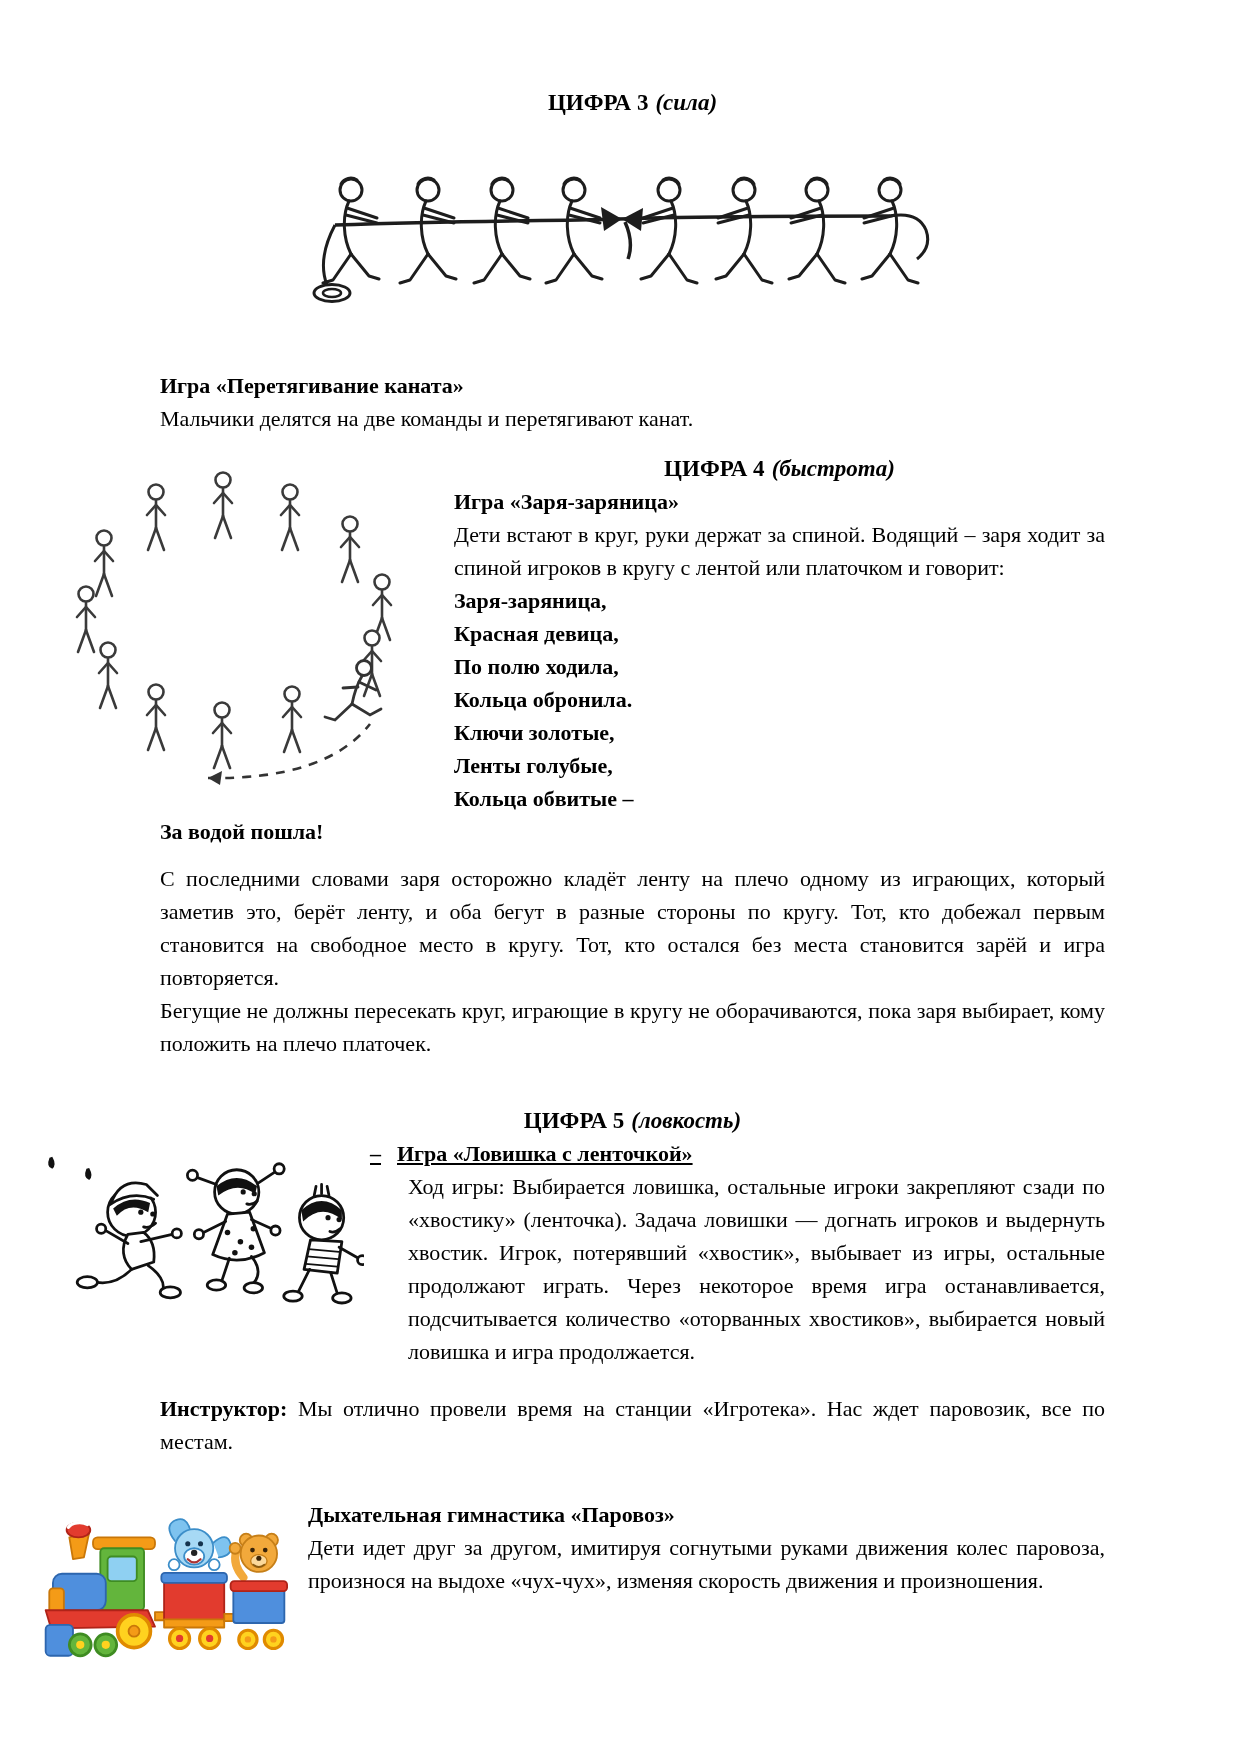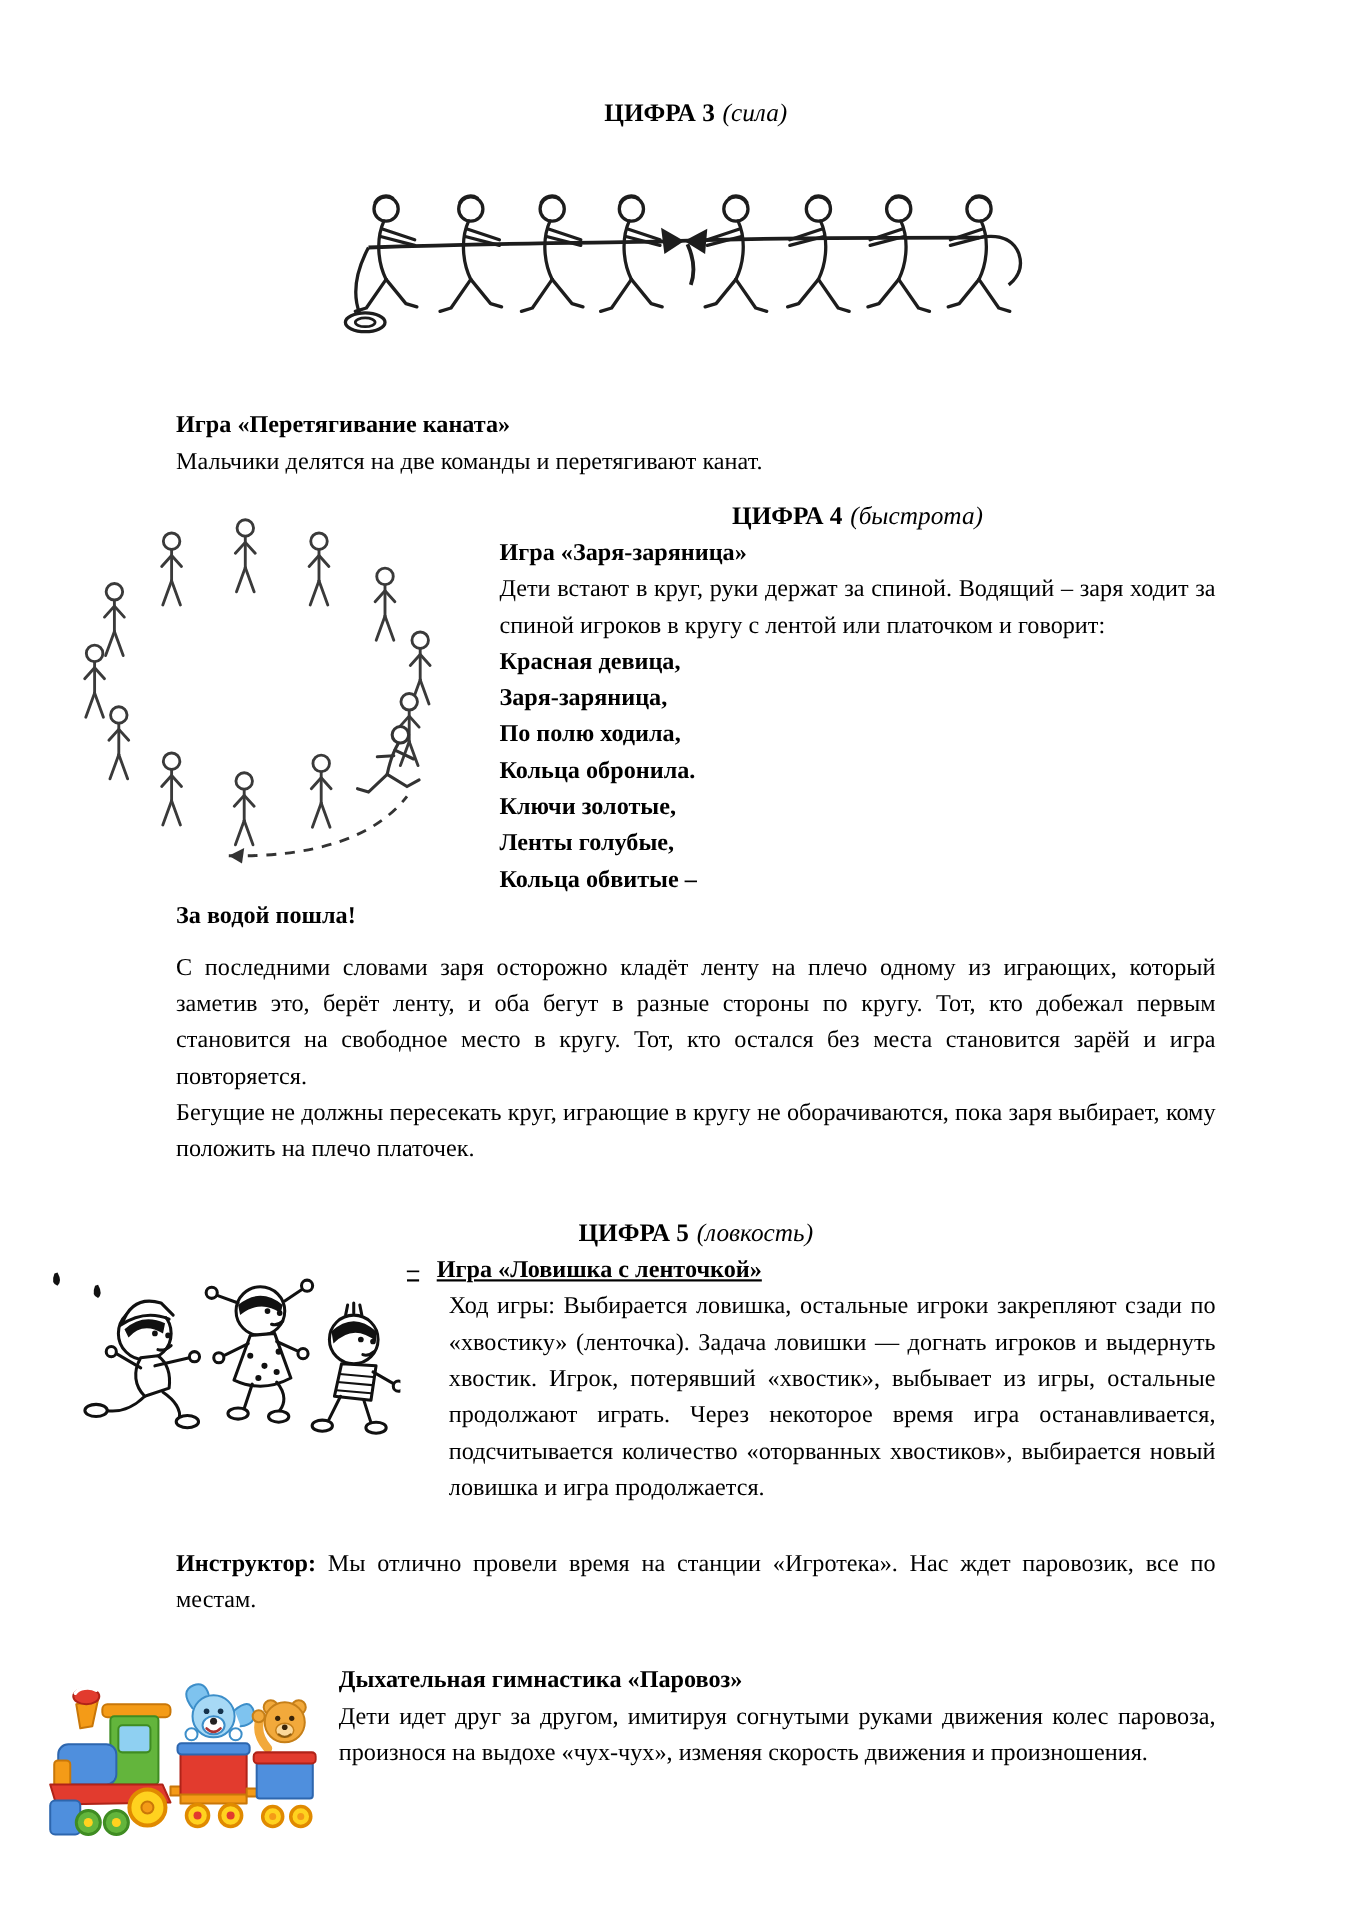--- a/index.html
+++ b/index.html
@@ -4,35 +4,35 @@
 <style>
   html,body{margin:0;padding:0;}
   body{
     width:1240px;height:1754px;background:#ffffff;color:#000;
     font-family:"Liberation Serif","DejaVu Serif",serif;
     font-size:22px;line-height:33px;
   }
   .page{width:1240px;height:1754px;padding:86px 135px 20px 160px;box-sizing:border-box;overflow:hidden;}
   p,h2,h3{margin:0;padding:0;}
   .center-title{text-align:center;font-weight:bold;font-size:23px;line-height:33px;}
-  .note{font-style:italic;font-weight:normal;margin-left:7px;}
+  .note{font-style:italic;font-weight:bold;margin-left:7px;}
   .bold{font-weight:bold;}
   .game-title{font-weight:bold;}
   .just{text-align:justify;}
   .verse{font-weight:bold;}
   .illus-tug{width:740px;height:192px;margin:10px 0 0 80px;}
   .float-il{float:left;}
   .fl-circle{width:372px;height:348px;margin:0 24px 0 -102px;}
   .fl-kids{width:332px;height:215px;margin:0 44px 0 -128px;}
   .fl-train{width:246px;height:188px;margin:0 20px 6px -118px;}
   .sec-head-gap{margin-top:48px;}
   .sec2{margin-top:17px;}
   .sec5-title{margin-top:44px;}
   .para-gap{margin-top:14px;}
-  .instructor{clear:both;margin-top:36px;}
+  .instructor{clear:both;margin-top:24px;}
   .sec-train{margin-top:40px;clear:both;}
   .bulleted{text-indent:-38px;font-weight:bold;text-decoration:underline;}
   .bulleted .dash{margin-right:16px;}
   svg{display:block;}
 </style>
 </head>
 <body>
 
 <div class="page">
 
@@ -115,22 +115,22 @@
           <path d="M-2,2 l-17,16 l-10,-3"></path>
         </g>
         <path d="M150,326 Q268,328 312,272" stroke="#333" stroke-width="2.6" stroke-dasharray="9 8" fill="none"></path>
         <polygon points="150,326 164,319 162,333" fill="#333"></polygon>
       </svg>
     </div>
 
     <h2 class="center-title"><span>ЦИФРА 4</span><span class="note">(быстрота)</span></h2>
     <p class="game-title">Игра «Заря-заряница»</p>
     <p class="just">Дети встают в круг, руки держат за спиной. Водящий – заря ходит за спиной игроков в кругу с лентой или платочком и говорит:</p>
+    <p class="verse">Заря-заряница,</p>
     <p class="verse">Красная девица,</p>
-    <p class="verse">Заря-заряница,</p>
     <p class="verse">По полю ходила,</p>
     <p class="verse">Кольца обронила.</p>
     <p class="verse">Ключи золотые,</p>
     <p class="verse">Ленты голубые,</p>
     <p class="verse">Кольца обвитые –</p>
     <p class="verse">За водой пошла!</p>
     <p class="just para-gap">С последними словами заря осторожно кладёт ленту на плечо одному из играющих, который заметив это, берёт ленту, и оба бегут в разные стороны по кругу. Тот, кто добежал первым становится на свободное место в кругу. Тот, кто остался без места становится зарёй и игра повторяется.</p>
     <p class="just">Бегущие не должны пересекать круг, играющие в кругу не оборачиваются, пока заря выбирает, кому положить на плечо платочек.</p>
   </section>
 

